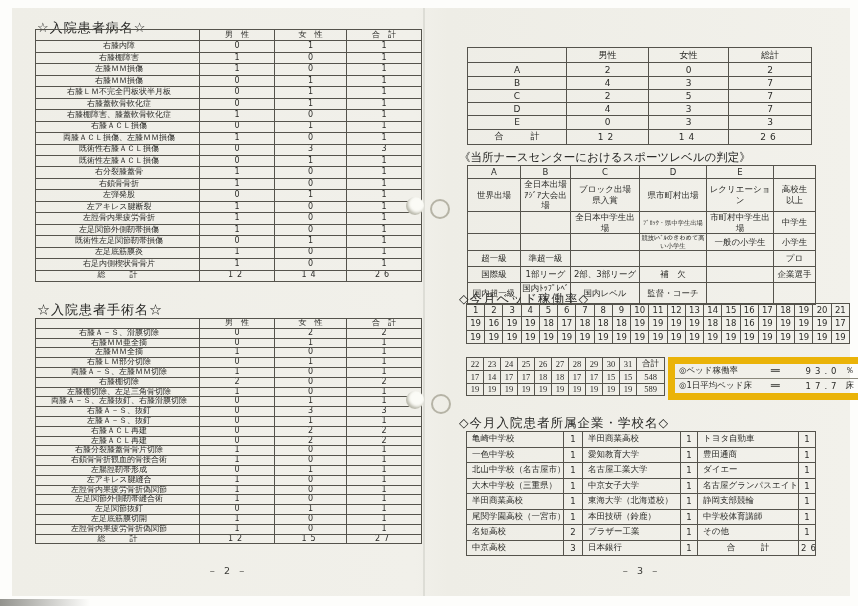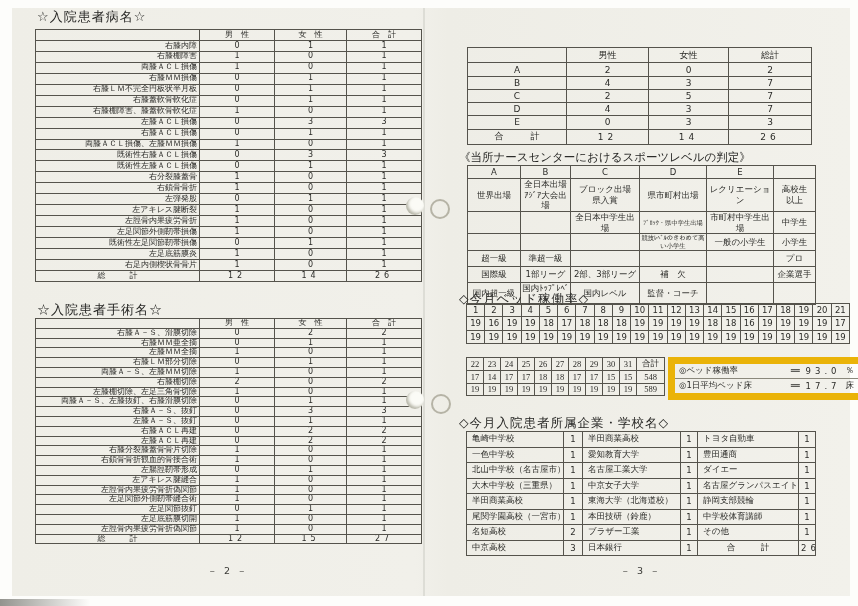--- a/index.html
+++ b/index.html
@@ -13,21 +13,21 @@
   .hole-a{position:absolute;width:18px;height:18px;border-radius:50%;background:#fbfbf6;
           box-shadow:inset 2px -2px 3px rgba(130,128,108,0.55);}
   .hole-b{position:absolute;width:16px;height:16px;border-radius:50%;background:transparent;
           border:2px solid rgba(150,148,130,0.65);}
   .ttl{position:absolute;font-size:13px;color:#262624;letter-spacing:1px;white-space:nowrap;}
   .ttl-sm{font-size:11.5px;letter-spacing:0;}
   table{border-collapse:collapse;table-layout:fixed;position:absolute;padding-left:48px;}
   td{border:1px solid #55534c;text-align:center;padding:0 2px;overflow:hidden;color:#2b2b28;}
   .tbl-l{left:35px;width:386px;font-size:8px;line-height:1.1;}
   .tbl-l td{white-space:nowrap;height:8px;}
-  .tbl-l td:first-child{text-align:right;padding-left:5px;}
+  .tbl-l td:first-child{text-align:center;padding-left:5px;}
   .tbl-l tr:first-child td{text-align:center;}
   #disease-table{top:29px;height:253px;}
   #surgery-table{top:318px;height:224px;}
   .tbl-s{left:467px;top:47px;width:344px;height:98px;font-size:9px;}
   .tbl-s td{height:11px;}
   .tbl-j{left:467px;top:165px;width:348px;height:128px;font-size:8.5px;}
   .tbl-j td{white-space:pre-line;line-height:1.25;padding:0 1px;}
   .tbl-j tr:nth-child(1) td{height:12px;}
   .tbl-j tr:nth-child(2) td{height:31px;}
   .tbl-j tr:nth-child(n+3) td{height:15px;}
@@ -44,32 +44,32 @@
   .tiny{font-size:6.3px;line-height:1.15;}
   .footer{position:absolute;top:565px;font-size:9.5px;letter-spacing:2px;color:#3a3a36;text-align:center;}
   #footer-2{left:35px;width:386px;}
   #footer-3{left:467px;width:348px;}
   .sum-box{position:absolute;left:668px;top:357px;width:183px;height:29px;border:7px solid #eab308;
            background:transparent;display:flex;flex-direction:column;}
   .sum-line{flex:1;display:flex;align-items:center;font-size:8.5px;padding:0 4px;white-space:nowrap;}
   .sum-line:first-child{border-bottom:1px solid #8a887c;}
   .sum-label{flex:1;text-align:left;}
   .sum-eq{display:inline-block;transform:scaleX(1.9);font-weight:bold;margin:0 6px;}
-  .sum-val{letter-spacing:4px;}
+  .sum-val{letter-spacing:4px;margin-left:20px;}
   .sum-unit{margin-left:5px;}
 </style>
 </head>
 <body>
 
 <div id="scan">
   <div class="paper"></div>
   <div class="spine"></div>
   <div class="shadow-bl"></div>
 
-  <div class="ttl" style="left:37px;top:8px;">☆入院患者病名☆</div>
+  <div class="ttl" style="left:37px;top:19px;">☆入院患者病名☆</div>
 
   <table id="disease-table" class="tbl-l">
     <colgroup>
         <col style="width:164px">
         <col style="width:75px">
         <col style="width:72px">
         <col style="width:75px">
       </colgroup>
     <tbody>
         <tr>
@@ -84,21 +84,21 @@
           <td>1</td>
           <td>1</td>
         </tr>
         <tr>
           <td>右膝棚障害</td>
           <td>1</td>
           <td>0</td>
           <td>1</td>
         </tr>
         <tr>
-          <td>両膝ＡＣＬ損傷</td>
+          <td>左膝ＭＭ損傷</td>
           <td>1</td>
           <td>0</td>
           <td>1</td>
         </tr>
         <tr>
           <td>右膝ＭＭ損傷</td>
           <td>0</td>
           <td>1</td>
           <td>1</td>
         </tr>
@@ -112,26 +112,20 @@
           <td>右膝蓋軟骨軟化症</td>
           <td>0</td>
           <td>1</td>
           <td>1</td>
         </tr>
         <tr>
           <td>右膝棚障害、膝蓋軟骨軟化症</td>
           <td>1</td>
           <td>0</td>
           <td>1</td>
-        </tr>
-        <tr>
-          <td>左膝ＡＣＬ損傷</td>
-          <td>0</td>
-          <td>3</td>
-          <td>3</td>
         </tr>
         <tr>
           <td>右膝ＡＣＬ損傷</td>
           <td>0</td>
           <td>1</td>
           <td>1</td>
         </tr>
         <tr>
           <td>両膝ＡＣＬ損傷、左膝ＭＭ損傷</td>
           <td>1</td>

